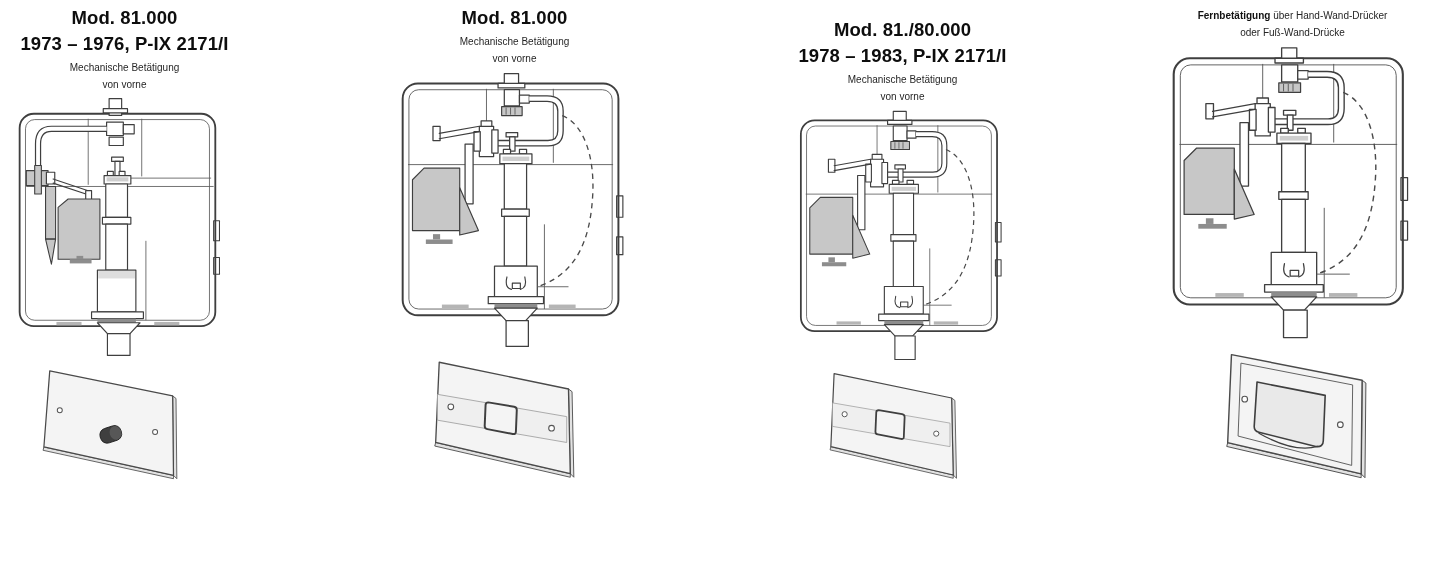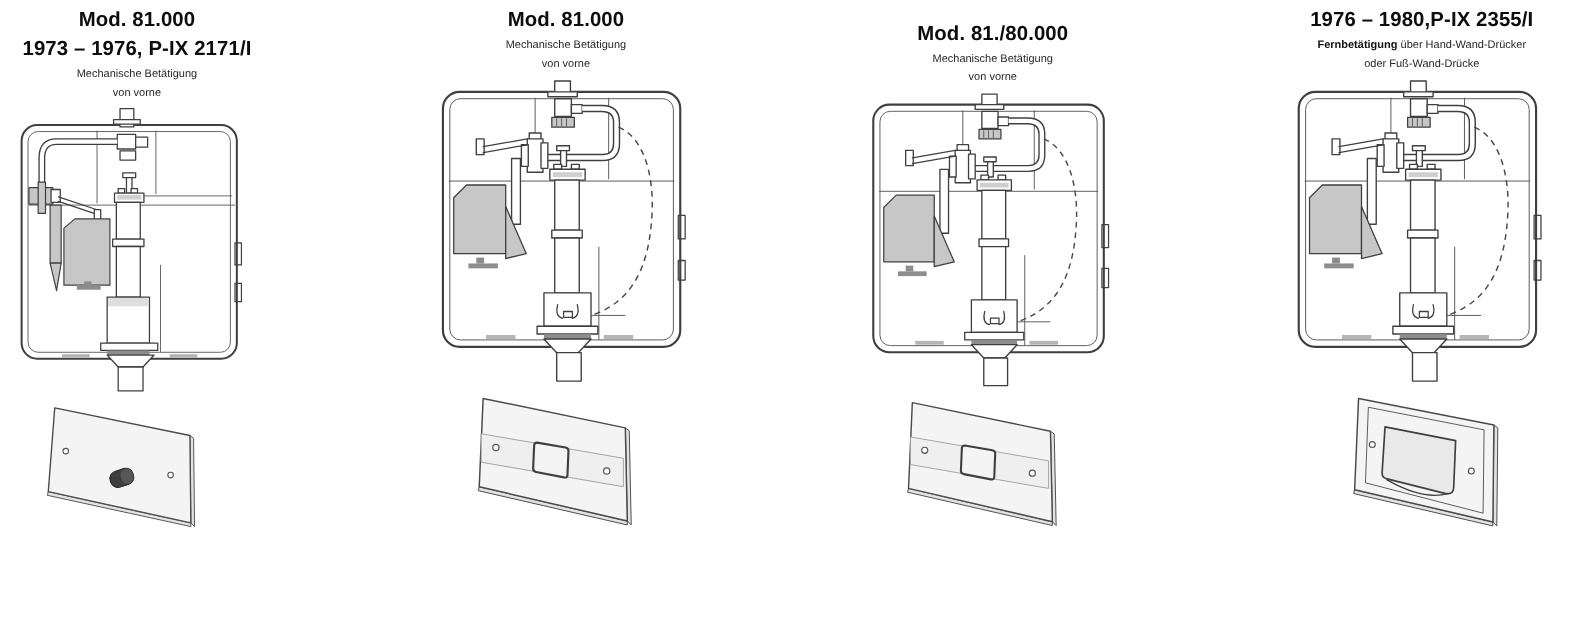--- a/index.html
+++ b/index.html
@@ -236,33 +236,33 @@
         <use href="#cistern-b"></use>
       </svg>
     <svg class="plate" width="220" height="150" viewBox="0 0 220 150">
         <use href="#plate-square"></use>
       </svg>
   </div>
 
   <div class="col col-3">
     <div class="hdr">
       <div class="model">Mod. 81./80.000</div>
+      <div class="period">1978 – 1983, P-IX 2171/I</div>
       <div class="desc"><span class="b"></span><span>Mechanische Betätigung</span><br><span>von vorne</span></div>
     </div>
     <svg class="cistern" width="260" height="320" viewBox="0 0 260 320">
         <use href="#cistern-b"></use>
       </svg>
     <svg class="plate" width="220" height="150" viewBox="0 0 220 150">
         <use href="#plate-square"></use>
       </svg>
   </div>
 
   <div class="col col-4">
     <div class="hdr">
-      <div class="period">1976 – 1980,P-IX 2355/I</div>
       <div class="desc"><span class="b">Fernbetätigung</span><span> über Hand-Wand-Drücker</span><br><span>oder Fuß-Wand-Drücke</span></div>
     </div>
     <svg class="cistern" width="260" height="320" viewBox="0 0 260 320">
         <use href="#cistern-b"></use>
       </svg>
     <svg class="plate" width="230" height="150" viewBox="0 0 230 150">
         <use href="#plate-rocker"></use>
       </svg>
   </div>
 

